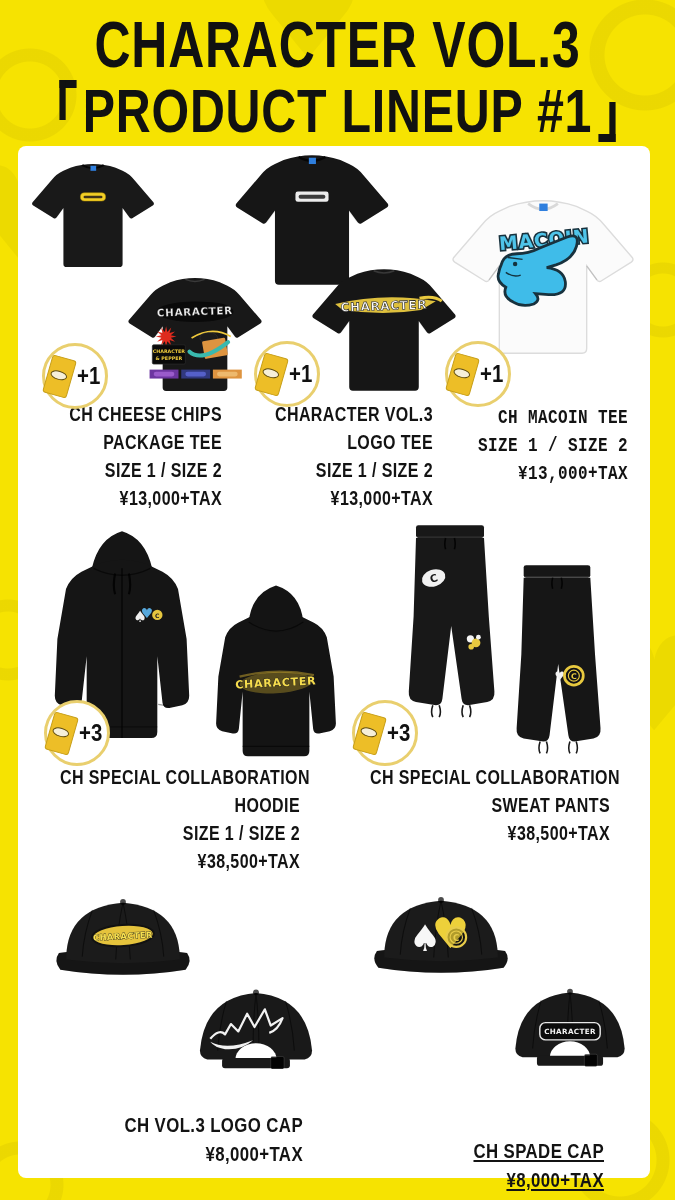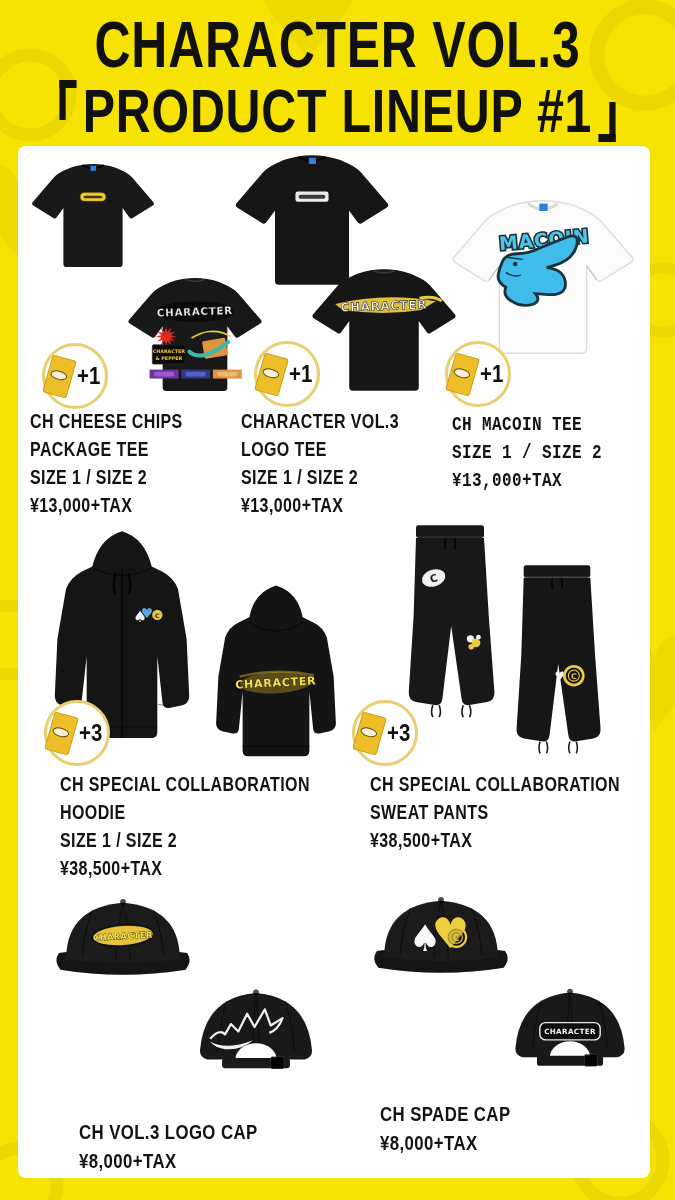--- a/index.html
+++ b/index.html
@@ -20,21 +20,21 @@
   .title-cond{transform:scaleX(0.78);transform-origin:50% 0;letter-spacing:1px;}
   .title-l1{font-size:64px;line-height:66px;white-space:nowrap;}
   .title-l2row{display:flex;justify-content:center;align-items:center;height:66px;gap:8px;}
   .title-l2{font-size:62px;line-height:64px;white-space:nowrap;}
   .br{width:14px;height:32px;flex:none;}
   .br-open{border-left:8px solid #111;border-top:8px solid #111;margin-bottom:22px;}
   .br-close{border-right:8px solid #111;border-bottom:8px solid #111;margin-top:22px;}
   
   .art{position:absolute;overflow:visible;}
   
-  .plabel{position:absolute;text-align:left;color:#131313;font-weight:bold;margin-top:7px;}
+  .plabel{position:absolute;text-align:right;color:#131313;font-weight:bold;}
   .cond{transform:scaleX(0.8);transform-origin:50% 0;letter-spacing:0.5px;}
   .l{font-size:20px;line-height:28px;white-space:nowrap;}
   .l-lg{font-size:21px;line-height:29px;white-space:nowrap;}
   
   .badge{position:absolute;width:66px;height:66px;background:#fff;border:3px solid #E9CF6E;border-radius:50%;
          display:flex;align-items:center;justify-content:center;gap:3px;box-sizing:border-box;z-index:6;}
   .pkg{width:23px;height:37px;background:#EDBE27;border:1px solid #C79F1A;border-radius:3px;transform:rotate(16deg);position:relative;flex:none;}
   .pkg::after{content:"";position:absolute;left:2px;top:13px;width:15px;height:7px;background:#F6EFD8;border:1px solid #5F4D10;border-radius:50%;}
   .badge-num{font-size:24px;font-weight:bold;color:#111;transform:scaleX(0.85);}
   svg text{font-family:"DejaVu Sans","Liberation Sans",sans-serif;font-weight:bold;}
@@ -307,20 +307,20 @@
       <text x="100" y="92" font-size="10" letter-spacing="0.5" text-anchor="middle" fill="#F2F2F2">CHARACTER</text>
     </g>
   </svg>
 
   <div class="plabel" style="left:51px;top:1110px;width:280px;">
     <div class="cond">
       <div class="l-lg">CH VOL.3 LOGO CAP</div>
       <div class="l-lg">¥8,000+TAX</div>
     </div>
   </div>
-  <div class="plabel" style="left:352px;top:1092px;width:280px;">
+  <div class="plabel" style="left:352px;top:1136px;width:280px;text-decoration:underline;">
     <div class="cond">
       <div class="l-lg">CH SPADE CAP</div>
       <div class="l-lg">¥8,000+TAX</div>
     </div>
   </div>
 
 </div>
 
 </body></html>

